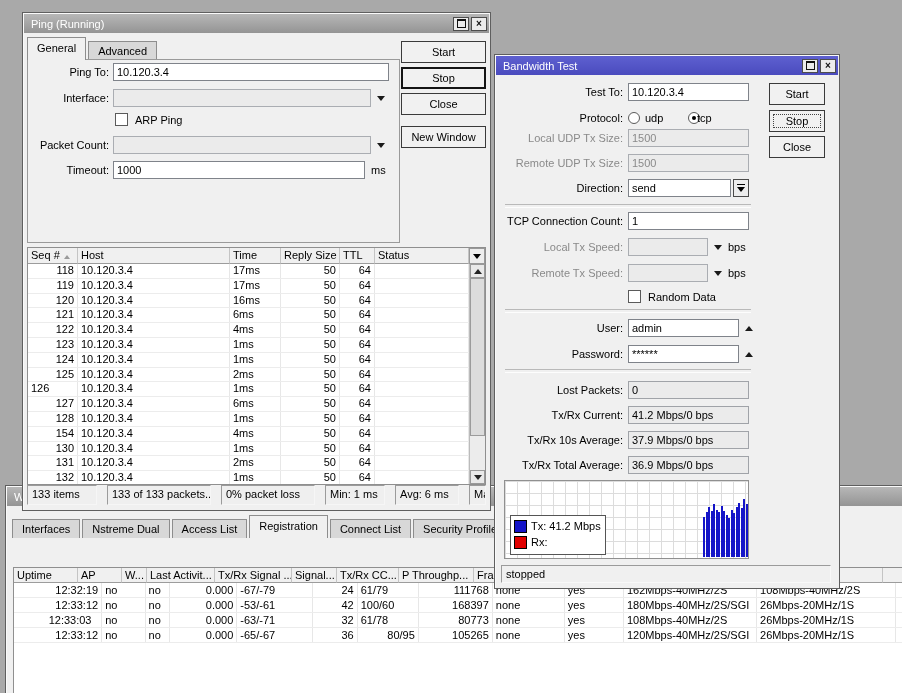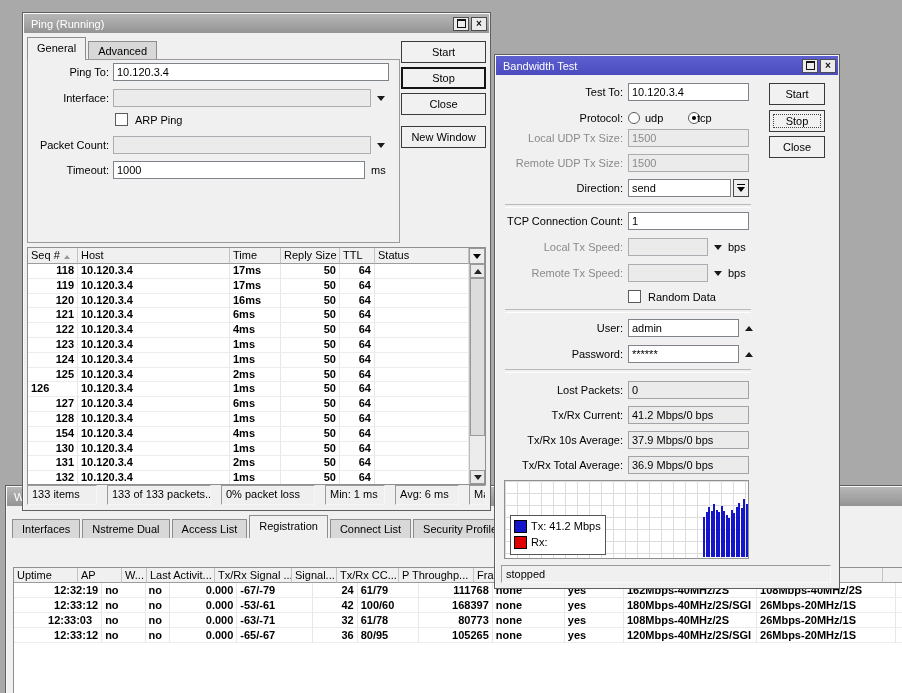--- a/index.html
+++ b/index.html
@@ -42,21 +42,21 @@
   .combo-btn .tri{width:0;height:0;border-left:4px solid transparent;border-right:4px solid transparent;border-top:5px solid #000;}
   .hsep{position:absolute;left:10px;width:246px;height:2px;border-top:1px solid #b9b9b9;border-bottom:1px solid #fdfdfd;}
   .panel{position:absolute;border:1px solid #9a9a9a;background:transparent;}
   
   .ptable{position:absolute;left:4px;top:234px;width:459px;height:238px;border:1px solid #8f8f8f;background:#fff;box-sizing:border-box;}
   .phead{position:absolute;left:0;top:0;right:16px;height:16px;display:flex;}
   .hcell{background:#f0f0f0;border-right:1px solid #c4c4c4;border-bottom:1px solid #9c9c9c;height:16px;line-height:15px;padding:0 3px;box-sizing:border-box;white-space:nowrap;overflow:hidden;position:relative;}
   .sort-mark{display:inline-block;width:0;height:0;border-left:3px solid transparent;border-right:3px solid transparent;border-bottom:4px solid #9a9a9a;margin-left:4px;}
   .sort-right .sort-mark{position:absolute;right:4px;top:6px;margin:0;}
   .pbody{position:absolute;left:0;top:16px;right:16px;bottom:0;overflow:hidden;}
-  .trow{display:flex;height:14.8px;box-sizing:border-box;border-bottom:1px solid #ececec;font-weight:bold;}
+  .trow{display:flex;height:14.8px;box-sizing:border-box;border-bottom:1px solid #ececec;}
   .tcell{height:100%;border-right:1px solid #e7e7e7;padding:0 3px;box-sizing:border-box;white-space:nowrap;overflow:hidden;line-height:13.5px;}
   .colsel{position:absolute;right:0;top:0;width:16px;height:16px;border:1px solid #999;background:#ededed;box-sizing:border-box;display:flex;align-items:center;justify-content:center;padding:0;}
   .colsel .tri{width:0;height:0;border-left:4px solid transparent;border-right:4px solid transparent;border-top:5px solid #000;}
   .sb{position:absolute;right:0;top:16px;bottom:0;width:16px;background:#ececec;border-left:1px solid #bbb;box-sizing:border-box;}
   .sbtn{position:absolute;left:0;width:15px;height:14px;background:#e9e9e9;border:1px solid #999;box-sizing:border-box;display:flex;align-items:center;justify-content:center;padding:0;}
   .sbtn .tri-up{width:0;height:0;border-left:4px solid transparent;border-right:4px solid transparent;border-bottom:5px solid #222;}
   .sbtn .tri-dn{width:0;height:0;border-left:4px solid transparent;border-right:4px solid transparent;border-top:5px solid #222;}
   .sthumb{position:absolute;left:0;top:14px;width:15px;height:158px;background:#dcdcdc;border:1px solid #9b9b9b;box-sizing:border-box;}
   .pstatus{position:absolute;left:4px;top:472px;width:459px;height:20px;display:flex;gap:10px;}
   .scell{border:1px solid;border-color:#9b9b9b #f6f6f6 #f6f6f6 #9b9b9b;background:#efefef;padding:2px 4px;box-sizing:border-box;white-space:nowrap;overflow:hidden;}
@@ -158,21 +158,21 @@
             <div class="tcell" style="width: 141px; text-align: left;">26Mbps-20MHz/1S</div>
             <div class="tcell" style="flex: 1 1 0%; text-align: left;"></div>
           </div>
           <div class="trow">
             <div class="tcell" style="width: 64px; text-align: right;">12:33:12</div>
             <div class="tcell" style="width: 44px; text-align: left;">no</div>
             <div class="tcell" style="width: 25px; text-align: left;">no</div>
             <div class="tcell" style="width: 68px; text-align: right;">0.000</div>
             <div class="tcell" style="width: 77px; text-align: left;">-65/-67</div>
             <div class="tcell" style="width: 45px; text-align: right;">36</div>
-            <div class="tcell" style="width: 62px; text-align: left;">80/95</div>
+            <div class="tcell" style="width: 62px; text-align: right;">80/95</div>
             <div class="tcell" style="width: 75px; text-align: right;">105265</div>
             <div class="tcell" style="width: 73px; text-align: left;">none</div>
             <div class="tcell" style="width: 60px; text-align: left;">yes</div>
             <div class="tcell" style="width: 135px; text-align: left;">120Mbps-40MHz/2S/SGI</div>
             <div class="tcell" style="width: 141px; text-align: left;">26Mbps-20MHz/1S</div>
             <div class="tcell" style="flex: 1 1 0%; text-align: left;"></div>
           </div>
         </div>
     </div>
   </div>

